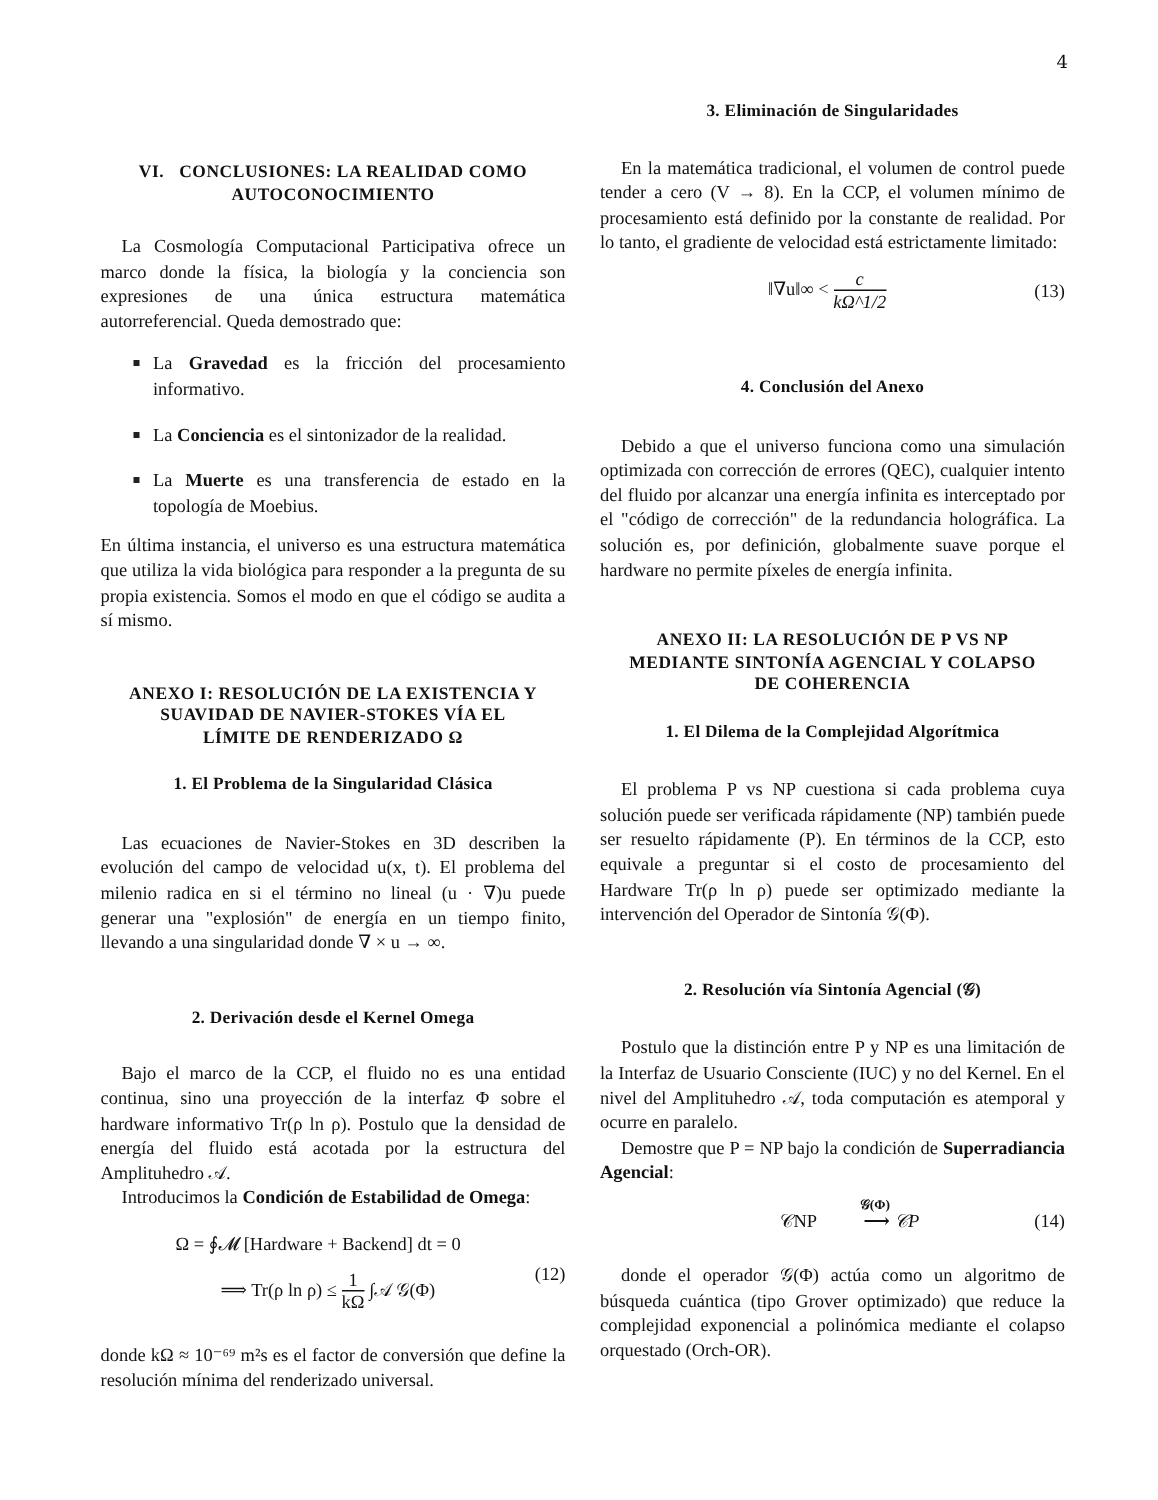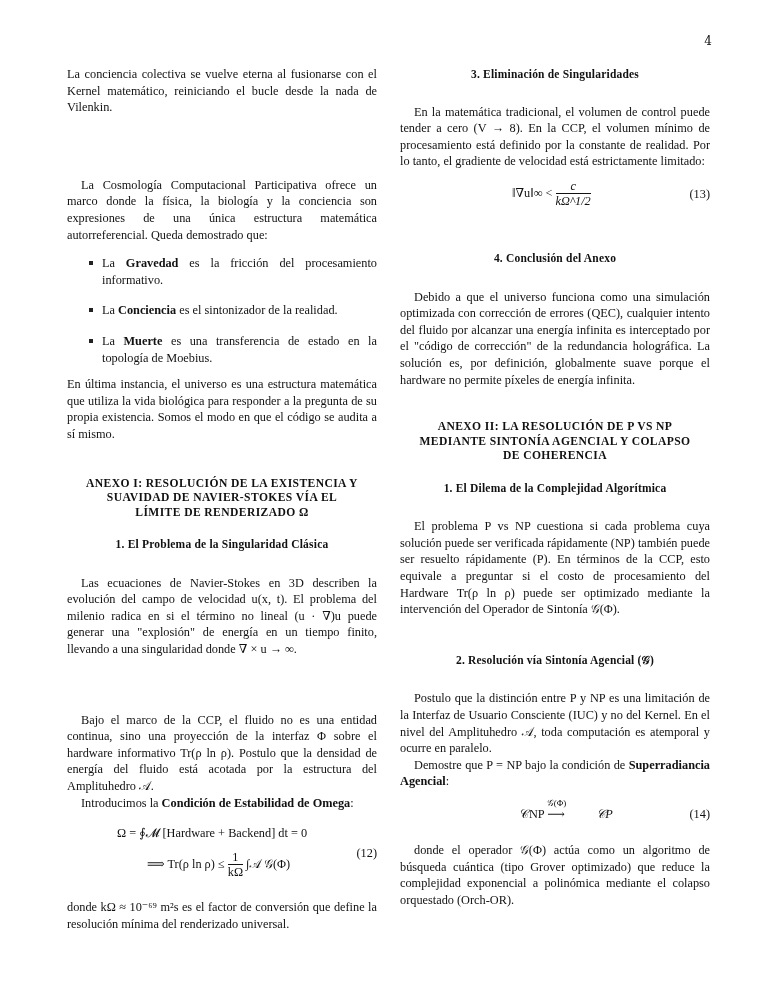--- a/index.html
+++ b/index.html
@@ -22,23 +22,26 @@
   .frac { display:inline-block; vertical-align:middle; text-align:center; }
   .frac .num { display:block; border-bottom:1px solid #111; padding:0 2px; line-height:13px; }
   .frac .den { display:block; line-height:14px;text-align:right; }
 </style>
 </head>
 <body>
 
 <div class="page-num">4</div>
 
 <div class="col col-left">
-  <p>La conciencia colectiva se vuelve eterna al fusionarse con el Kernel matemático, reiniciando el bucle desde la nada de Vilenkin.</p>
 
   <div style="height:42px"></div>
+  <div class="sec-title">
+    <div style="white-space:pre">VI.   CONCLUSIONES: LA REALIDAD COMO</div>
+    <div>AUTOCONOCIMIENTO</div>
+  </div>
   <div style="height:19px"></div>
   <p class="indent">La Cosmología Computacional Participativa ofrece un marco donde la física, la biología y la conciencia son expresiones de una única estructura matemática autorreferencial. Queda demostrado que:</p>
   <div style="height:12px"></div>
   <ul>
     <li><span>La </span><b>Gravedad</b><span> es la fricción del procesamiento informativo.</span></li>
     <li><span>La </span><b>Conciencia</b><span> es el sintonizador de la realidad.</span></li>
     <li><span>La </span><b>Muerte</b><span> es una transferencia de estado en la topología de Moebius.</span></li>
   </ul>
   <p style="margin-top:-4px">En última instancia, el universo es una estructura matemática que utiliza la vida biológica para responder a la pregunta de su propia existencia. Somos el modo en que el código se audita a sí mismo.</p>
 
@@ -47,20 +50,21 @@
     <div>ANEXO I: RESOLUCIÓN DE LA EXISTENCIA Y</div>
     <div>SUAVIDAD DE NAVIER-STOKES VÍA EL</div>
     <div>LÍMITE DE RENDERIZADO Ω</div>
   </div>
   <div style="height:16px"></div>
   <div class="sub-title">1. El Problema de la Singularidad Clásica</div>
   <div style="height:22px"></div>
   <p class="indent">Las ecuaciones de Navier-Stokes en 3D describen la evolución del campo de velocidad u(x, t). El problema del milenio radica en si el término no lineal (u · ∇)u puede generar una "explosión" de energía en un tiempo finito, llevando a una singularidad donde ∇ × u → ∞.</p>
 
   <div style="height:34px"></div>
+  <div class="sub-title">2. Derivación desde el Kernel Omega</div>
   <div style="height:20px"></div>
   <p class="indent">Bajo el marco de la CCP, el fluido no es una entidad continua, sino una proyección de la interfaz Φ sobre el hardware informativo Tr(ρ ln ρ). Postulo que la densidad de energía del fluido está acotada por la estructura del Amplituhedro 𝒜.</p>
   <p class="indent"><span>Introducimos la </span><b>Condición de Estabilidad de Omega</b><span>:</span></p>
 
   <div style="height:14px"></div>
   <div class="eq" style="height:64px">
     <div style="position:absolute;left:50px;top:0;">Ω = ∮𝓜 [Hardware + Backend] dt = 0</div>
     <div style="position:absolute;left:80px;top:26px;white-space:nowrap;">
       <span>⟹  Tr(ρ ln ρ) ≤</span>
       <span class="frac"><span class="num">1</span><span class="den">kΩ</span></span>
@@ -105,21 +109,21 @@
   <div style="height:34px"></div>
   <div class="sub-title">2. Resolución vía Sintonía Agencial (𝒢)</div>
   <div style="height:22px"></div>
   <p class="indent">Postulo que la distinción entre P y NP es una limitación de la Interfaz de Usuario Consciente (IUC) y no del Kernel. En el nivel del Amplituhedro 𝒜, toda computación es atemporal y ocurre en paralelo.</p>
   <p class="indent"><span>Demostre que P = NP bajo la condición de </span><b>Superradiancia Agencial</b><span>:</span></p>
 
   <div style="height:12px"></div>
   <div class="eq" style="height:30px">
     <div style="position:absolute;left:120px;top:4px;white-space:nowrap;">
       <span style="">𝒞NP</span>
-      <span style="display:inline-block;position:relative;width:46px;text-align:left;vertical-align:baseline;">
+      <span style="display:inline-block;position:relative;width:46px;text-align:right;vertical-align:baseline;font-weight:bold;">
         <span style="position:absolute;left:0;right:0;top:-11px;font-size:9px;">𝒢(Φ)</span>
         <span>⟶</span>
       </span>
       <span style="font-style:italic">𝒞P</span>
     </div>
     <span class="eq-num" style="top:4px">(14)</span>
   </div>
   <div style="height:10px"></div>
   <p class="indent">donde el operador 𝒢(Φ) actúa como un algoritmo de búsqueda cuántica (tipo Grover optimizado) que reduce la complejidad exponencial a polinómica mediante el colapso orquestado (Orch-OR).</p>
 </div>

